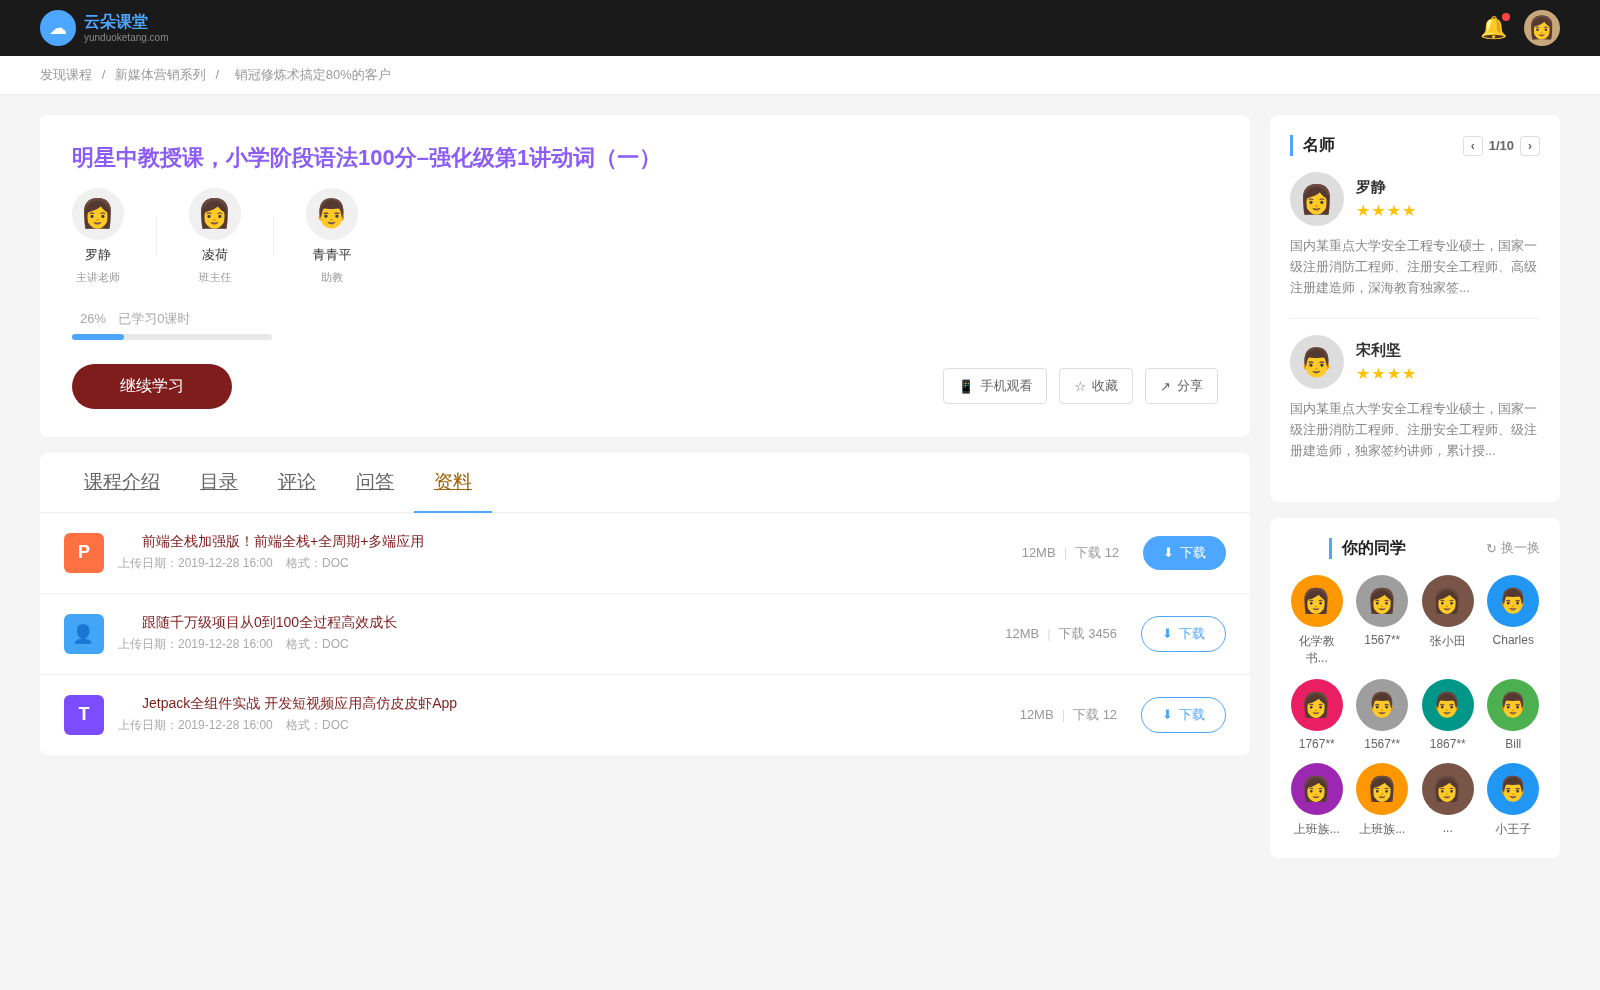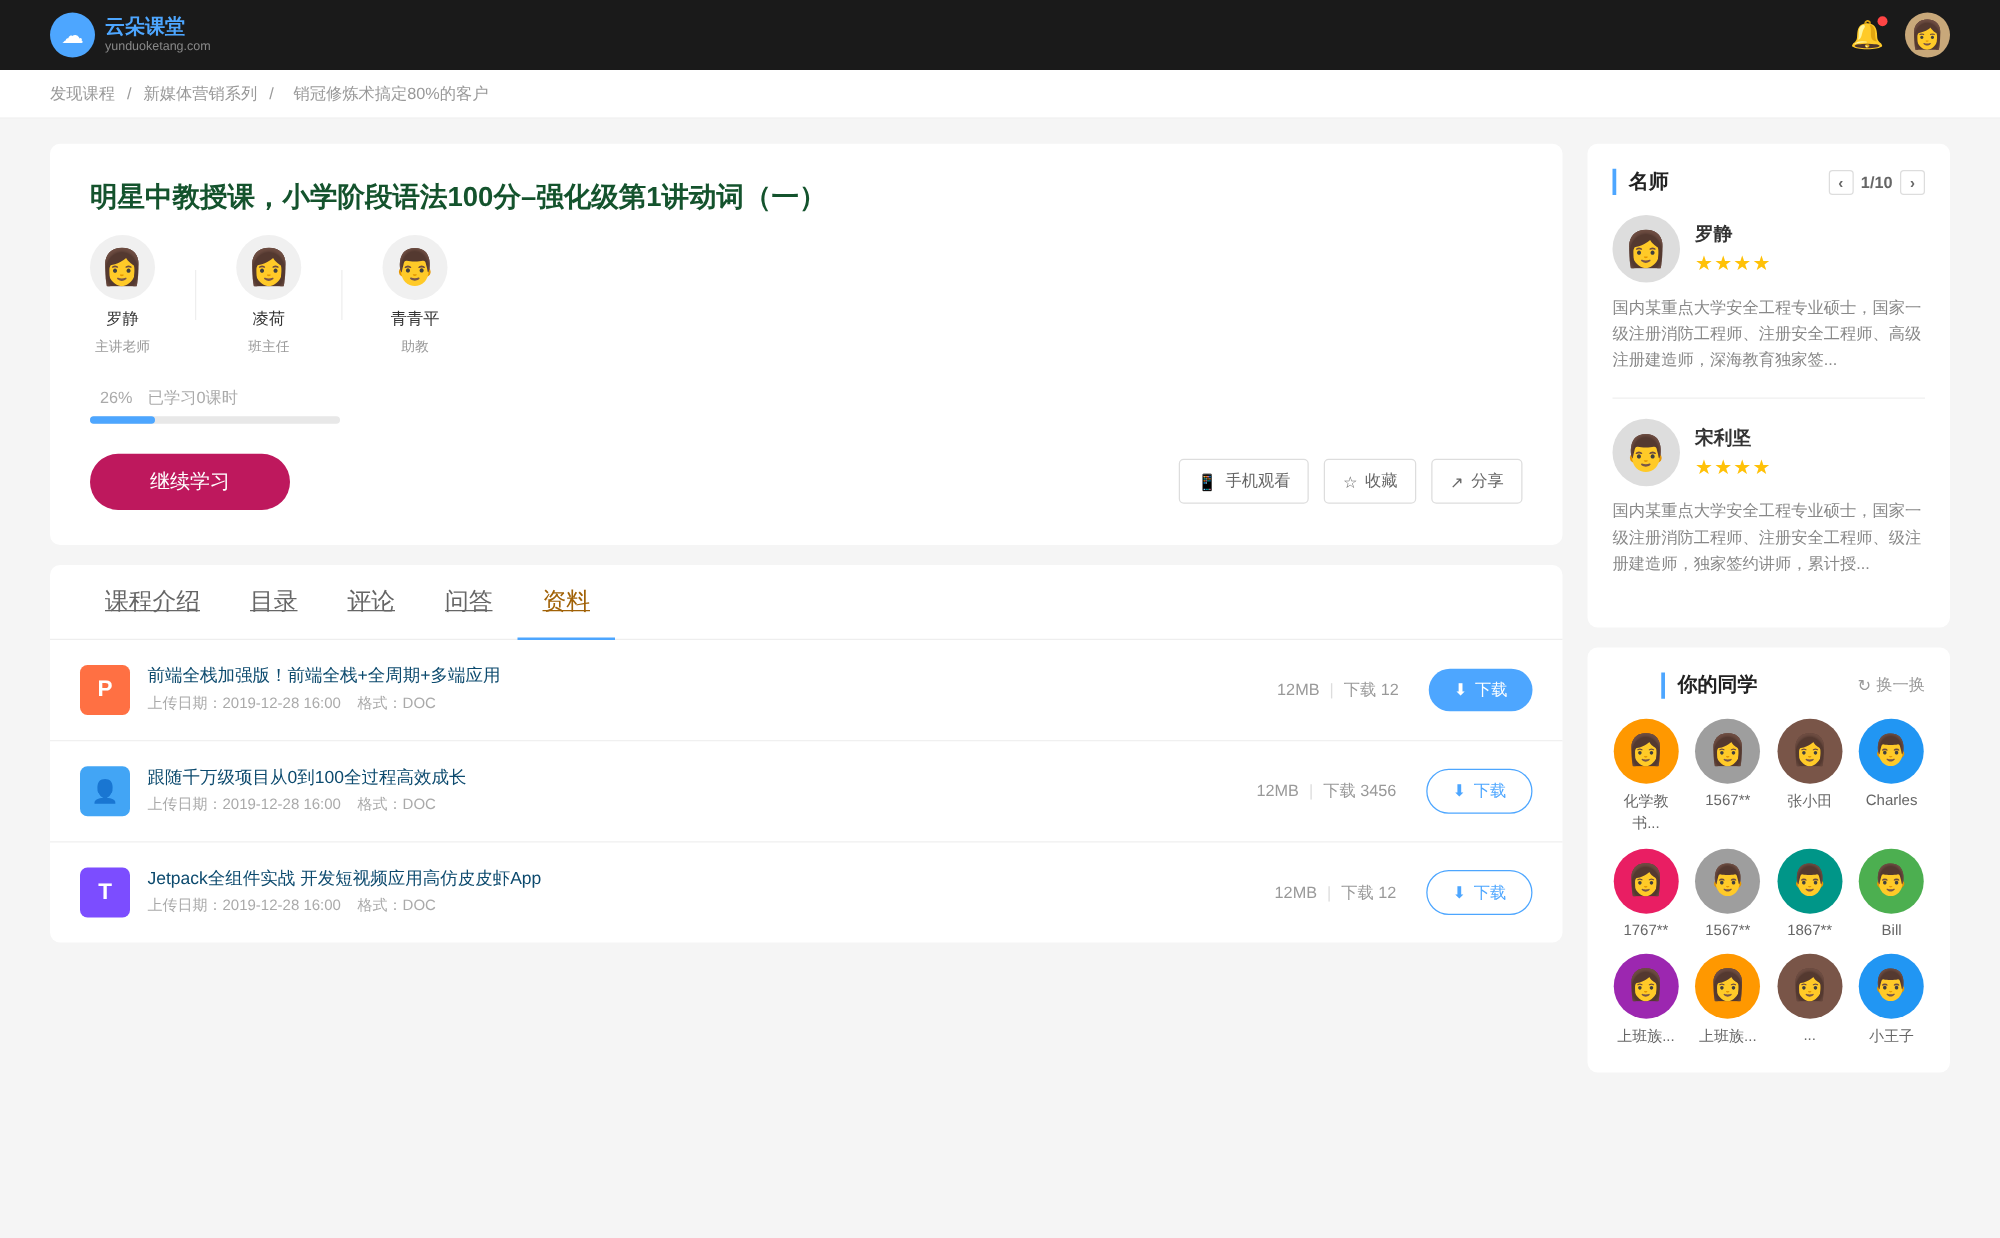--- a/index.html
+++ b/index.html
@@ -25,57 +25,57 @@
     .breadcrumb a { color: #999; text-decoration: none; }
     .breadcrumb span { margin: 0 6px; }
 
     
     .main-layout { display: flex; gap: 20px; padding: 20px 40px; max-width: 1600px; margin: 0 auto; }
     .content-area { flex: 1; min-width: 0; }
     .sidebar { width: 290px; flex-shrink: 0; }
 
     
     .course-header-card { background: white; border-radius: 8px; padding: 28px 32px; margin-bottom: 16px; }
-    .course-title { font-size: 22px; font-weight: bold; color: #14532d; margin-bottom: 14px; line-height: 1.4; }
+    .course-title { font-size: 22px; font-weight: bold; color: #8b5cf6; margin-bottom: 14px; line-height: 1.4; }
     .course-meta { display: flex; align-items: center; gap: 16px; margin-bottom: 20px; font-size: 13px; color: #888; }
     .badge { border: 1px solid; border-radius: 3px; padding: 1px 5px; font-size: 12px; }
     .badge-live { color: #4da6ff; border-color: #4da6ff; }
     .badge-record { color: #4da6ff; border-color: #4da6ff; }
     .teachers { display: flex; gap: 24px; margin-bottom: 24px; align-items: center; }
     .teacher-item { display: flex; flex-direction: column; align-items: center; gap: 6px; }
     .teacher-avatar { width: 52px; height: 52px; border-radius: 50%; background: #ddd; overflow: hidden; display: flex; align-items: center; justify-content: center; font-size: 22px; }
     .teacher-name { font-size: 13px; color: #333; font-weight: 500; }
     .teacher-role { font-size: 11px; color: #999; }
     .teacher-divider { width: 1px; height: 40px; background: #eee; margin: 0 8px; }
     .progress-section { margin-bottom: 24px; }
     .progress-label { font-size: 15px; color: #4da6ff; font-weight: bold; margin-bottom: 6px; }
     .progress-label span { font-size: 13px; color: #aaa; font-weight: normal; margin-left: 8px; }
     .progress-bar-bg { width: 200px; height: 6px; background: #e8e8e8; border-radius: 3px; }
     .progress-bar-fill { height: 100%; background: #4da6ff; border-radius: 3px; }
     .course-actions { display: flex; align-items: center; gap: 16px; }
-    .btn-continue { background: #be185d; color: white; border: none; border-radius: 24px; padding: 12px 48px; font-size: 16px; cursor: pointer; font-weight: 500; }
+    .btn-continue { background: #7f1d1d; color: white; border: none; border-radius: 24px; padding: 12px 48px; font-size: 16px; cursor: pointer; font-weight: 500; }
     .action-btns { display: flex; gap: 12px; margin-left: auto; }
     .action-btn { display: flex; align-items: center; gap: 6px; color: #666; border: 1px solid #ddd; border-radius: 4px; padding: 8px 14px; cursor: pointer; font-size: 13px; background: white; }
 
     
     .tabs-card { background: white; border-radius: 8px; margin-bottom: 0; }
     .tabs-header { display: flex; border-bottom: 1px solid #eee; padding: 0 24px; }
     .tab-item { padding: 16px 20px; cursor: pointer; font-size: 19px; color: #666; border-bottom: 2px solid transparent; margin-bottom: -1px; text-decoration: underline; }
     .tab-item.active { color: #a16207; border-bottom-color: #4da6ff; font-weight: 500; }
 
     
     .resource-list { padding: 0; }
     .resource-item { display: flex; align-items: center; padding: 20px 24px; border-bottom: 1px solid #f0f0f0; }
     .resource-item:last-child { border-bottom: none; }
     .resource-icon { width: 40px; height: 40px; border-radius: 6px; display: flex; align-items: center; justify-content: center; font-size: 18px; font-weight: bold; color: white; margin-right: 14px; flex-shrink: 0; }
     .resource-icon-p { background: #ff7043; }
     .resource-icon-user { background: #42a5f5; }
     .resource-icon-t { background: #7c4dff; }
     .resource-info { flex: 1; min-width: 0; }
-    .resource-name { font-size: 14px; color: #0c4a6e; font-weight: 500; margin-bottom: 4px; }
+    .resource-name { font-size: 14px; color: #7f1d1d; font-weight: 500; margin-bottom: 4px; margin-left: 24px; }
     .resource-meta { font-size: 12px; color: #aaa; }
     .resource-stats { display: flex; align-items: center; gap: 8px; font-size: 13px; color: #999; margin: 0 24px; white-space: nowrap; }
     .resource-stats .divider { color: #ddd; }
     .btn-download { border: 1px solid #4da6ff; color: #4da6ff; background: white; border-radius: 20px; padding: 8px 20px; cursor: pointer; font-size: 13px; display: flex; align-items: center; gap: 6px; white-space: nowrap; }
     .btn-download-filled { background: #4da6ff; color: white; border: none; border-radius: 20px; padding: 8px 20px; cursor: pointer; font-size: 13px; display: flex; align-items: center; gap: 6px; white-space: nowrap; }
 
     
     .sidebar-card { background: white; border-radius: 8px; padding: 20px; margin-bottom: 16px; }
     .sidebar-section-title { font-size: 16px; font-weight: bold; color: #222; margin-bottom: 16px; border-left: 3px solid #4da6ff; padding-left: 10px; display: flex; align-items: center; justify-content: space-between; }
     .pagination-mini { display: flex; align-items: center; gap: 6px; font-size: 13px; color: #666; }

